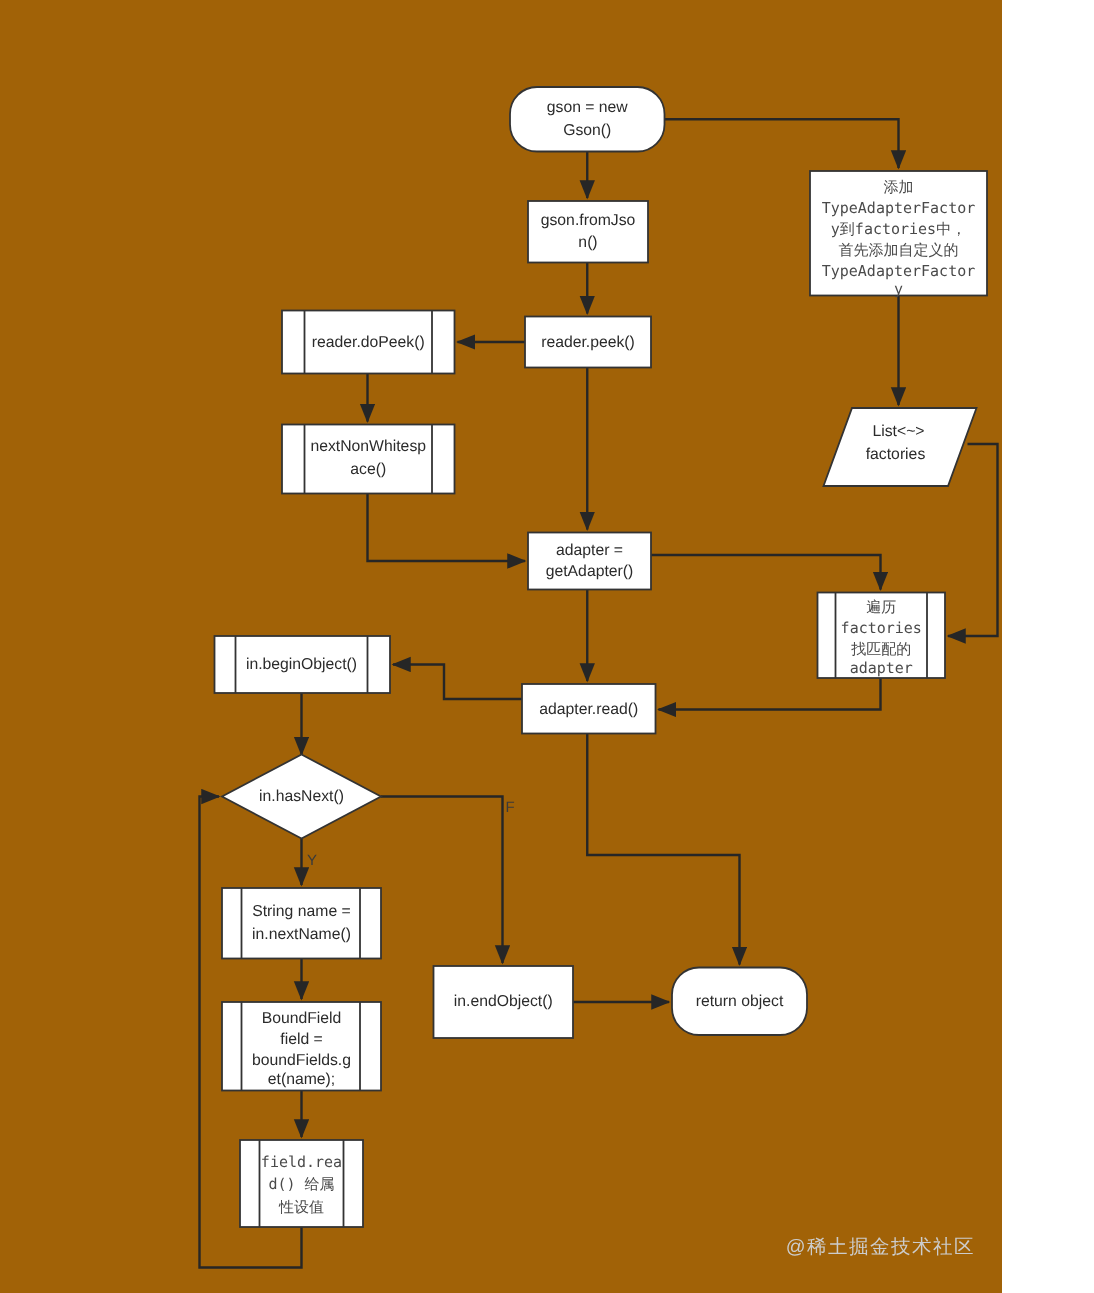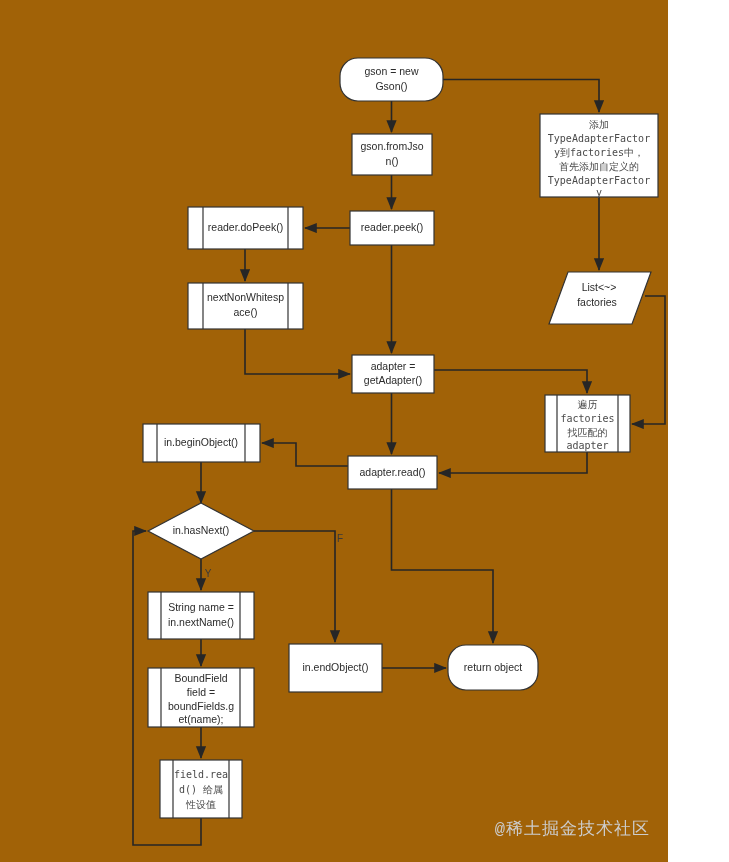--- a/index.html
+++ b/index.html
@@ -58,22 +58,22 @@
   }
   .conn {
     fill: none;
     stroke: #262626;
     stroke-width: 1.6;
   }
   .watermark {
     position: absolute;
     right: 18px;
     bottom: 22px;
-    font-family: Liberation Mono, monospace;
-    font-size: 17px;
+    font-family: Liberation Sans, sans-serif;
+    font-size: 13px;
     color: #cccccc;
     letter-spacing: 1px;
     user-select: none;
   }
 </style>
 </head>
 <body>
 
 <div id="canvas">
 

